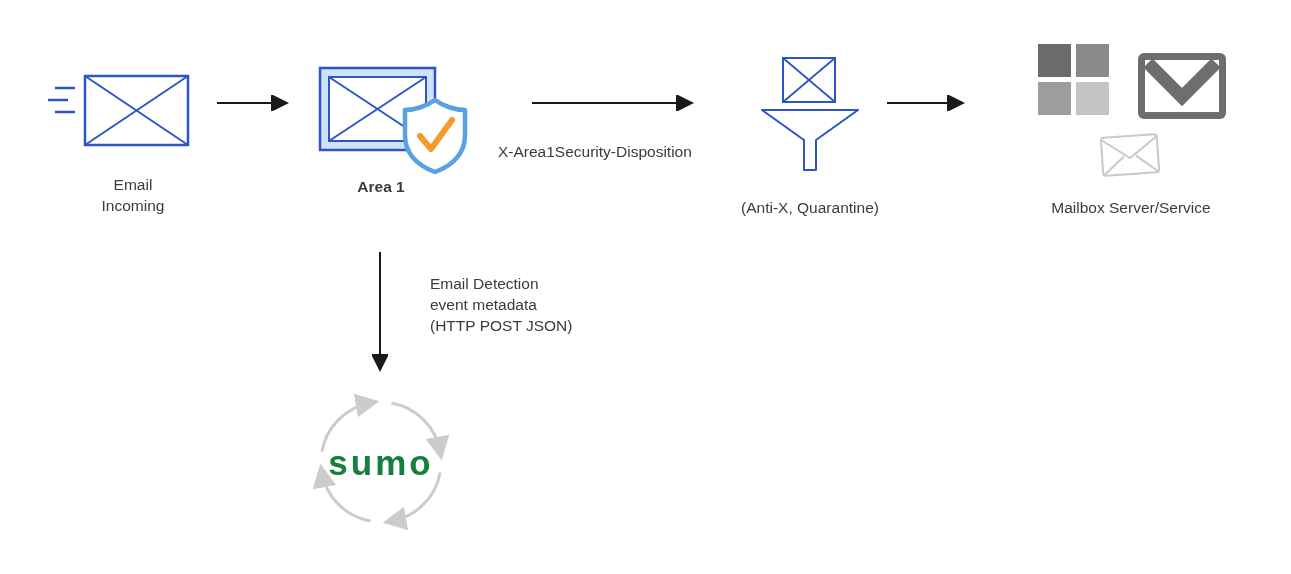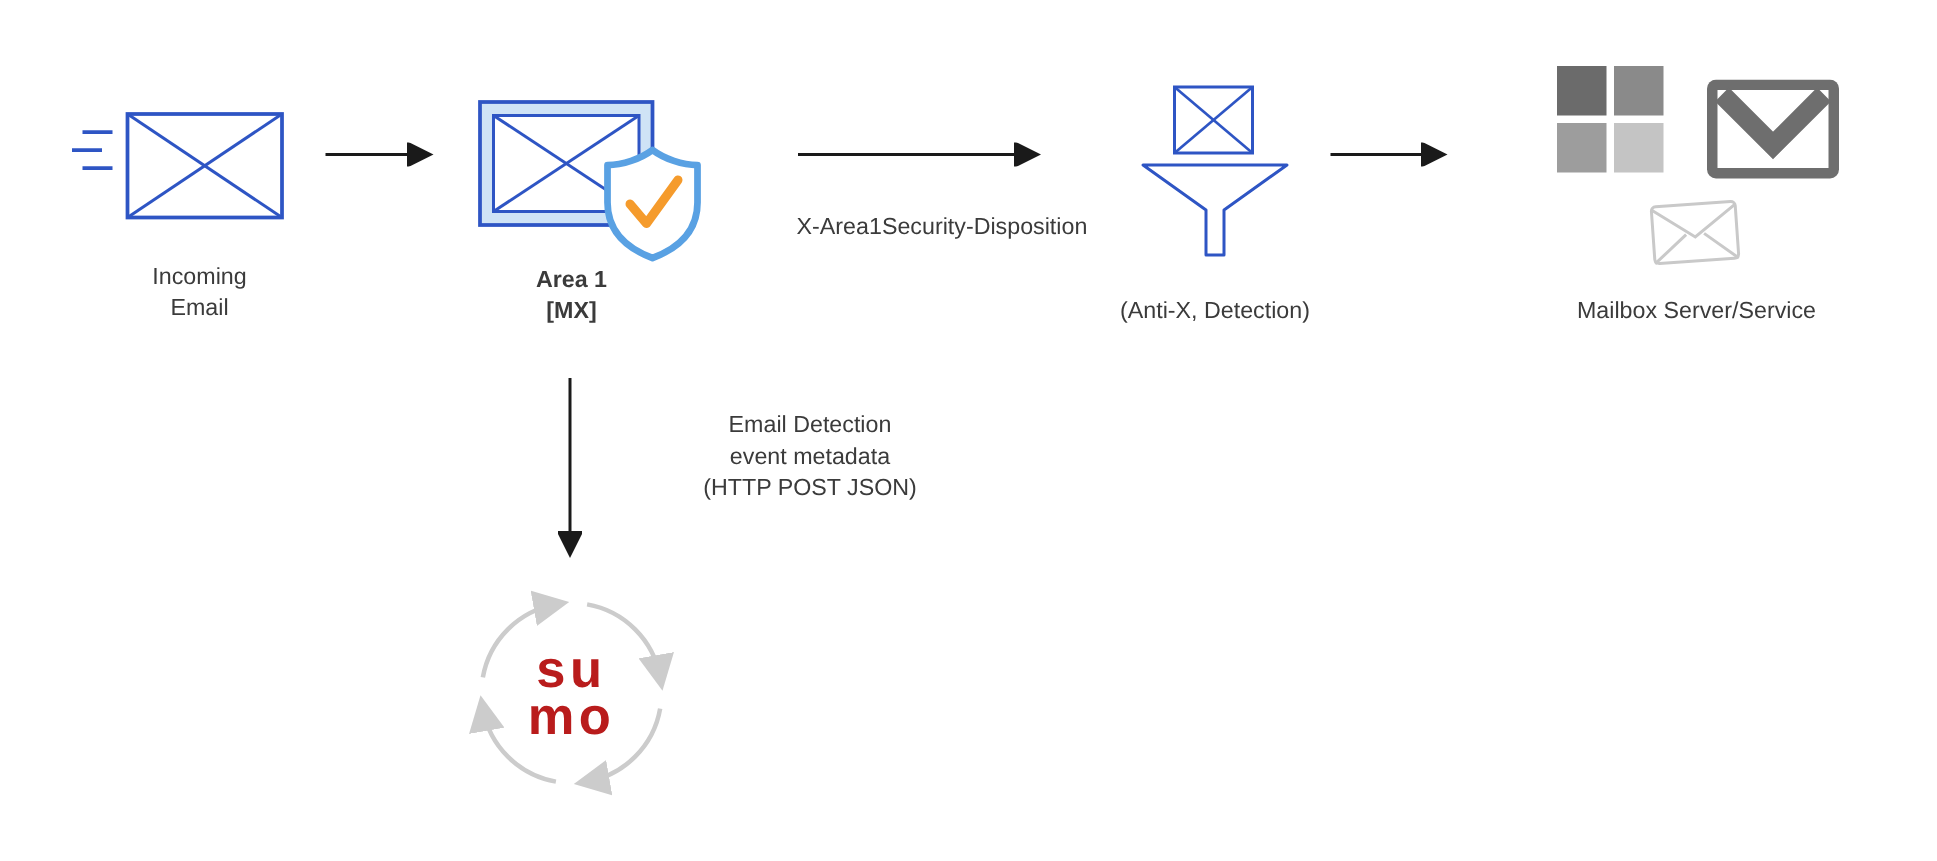--- a/index.html
+++ b/index.html
@@ -12,26 +12,26 @@
   }
   .icon{position:absolute;}
   .label{
     position:absolute;
     font-size:15.5px;
     color:#3b3b3b;
     text-align:center;
     line-height:21px;
   }
   .label span{display:block;}
-  .label.left{text-align:center;}
+  .label.left{text-align:left;}
   .sumo-text{
     position:absolute;
     left:311px;top:392px;width:140px;height:140px;
-    display:flex;flex-direction:column;align-items:center;justify-content:center;
-    color:#b91c1c;font-weight:bold;font-size:35px;line-height:31px;letter-spacing:3px;
+    display:flex;flex-direction:row;align-items:center;justify-content:center;
+    color:#15803d;font-weight:bold;font-size:35px;line-height:31px;letter-spacing:3px;
   }
   .sumo-text span{display:block;}
   .tilt{transform:rotate(-4deg);}
 </style>
 </head>
 <body>
 
 <div class="canvas">
 
   <svg class="icon" style="left:45px;top:68px;" width="150" height="80" viewBox="0 0 150 80">
@@ -125,35 +125,34 @@
     <path d="M59.6,129.1 A60,60 0 0 1 10.9,80.4" fill="none" stroke="#cccccc" stroke-width="3" marker-end="url(#ag)"></path>
     <path d="M10.9,59.6 A60,60 0 0 1 59.6,10.9" fill="none" stroke="#cccccc" stroke-width="3" marker-end="url(#ag)"></path>
     <path d="M80.4,10.9 A60,60 0 0 1 129.1,59.6" fill="none" stroke="#cccccc" stroke-width="3" marker-end="url(#ag)"></path>
   </svg>
   <div class="sumo-text">
     <span>su</span>
     <span>mo</span>
   </div>
 
   <div class="label" style="left:58px;top:174px;width:150px;">
+    <span>Email</span>
     <span>Incoming</span>
-    <span>Email</span>
   </div>
 
   <div class="label" style="left:296px;top:176px;width:170px;font-weight:bold;">
     <span>Area 1</span>
-    <span>[MX]</span>
   </div>
 
   <div class="label left" style="left:498px;top:141px;width:260px;">
     <span>X-Area1Security-Disposition</span>
   </div>
 
   <div class="label" style="left:700px;top:197px;width:220px;">
-    <span>(Anti-X, Detection)</span>
+    <span>(Anti-X, Quarantine)</span>
   </div>
 
   <div class="label left" style="left:430px;top:273px;width:220px;">
     <span>Email Detection</span>
     <span>event metadata</span>
     <span>(HTTP POST JSON)</span>
   </div>
 
   <div class="label" style="left:1013px;top:197px;width:236px;">
     <span>Mailbox Server/Service</span>

